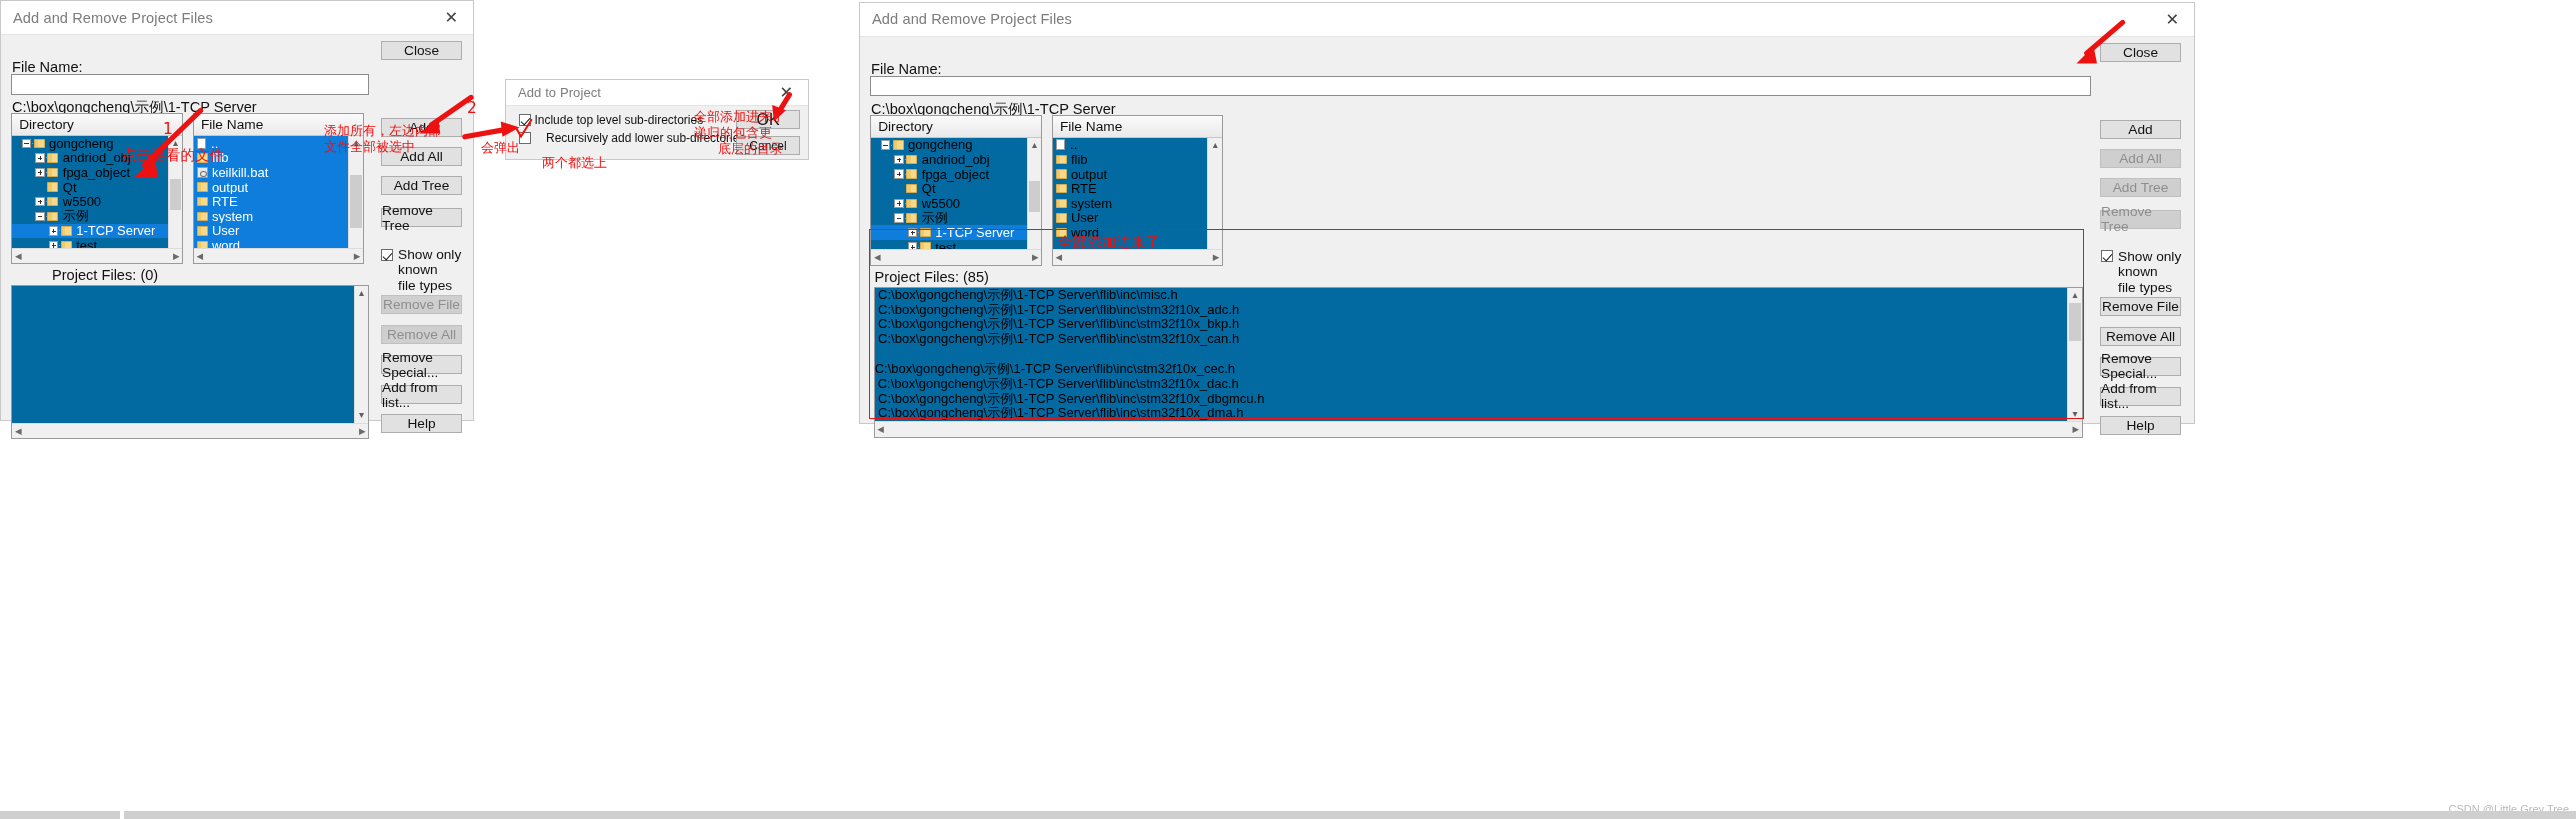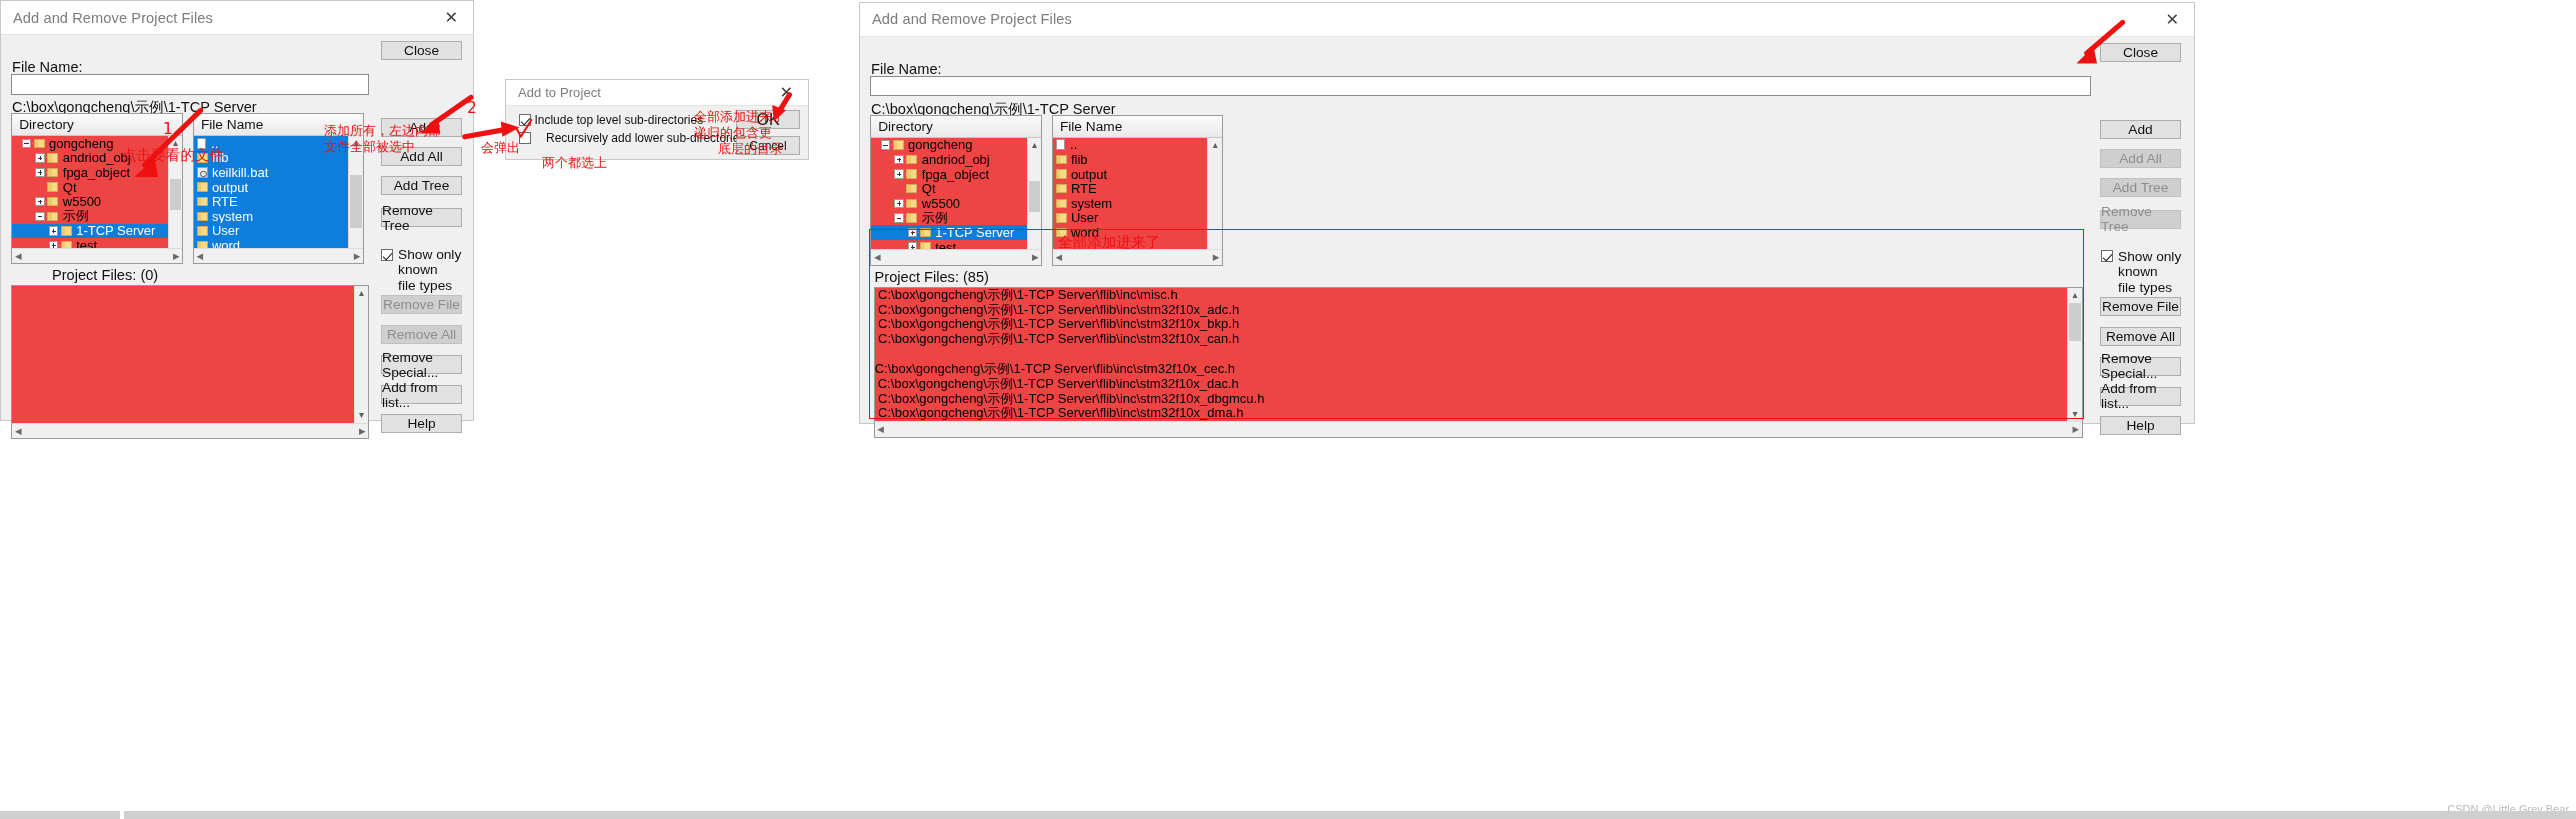--- a/index.html
+++ b/index.html
@@ -31,21 +31,21 @@
   .pathline{font-size:14.6px;color:#111;position:absolute;white-space:nowrap;}
 
   
   .pane{position:absolute;border:0.9px solid #9a9a9a;background:#ffffff;box-sizing:border-box;}
   .pane-head{
     height:22px;background:linear-gradient(#fbfbfb,#e9e9e9);
     border-bottom:0.9px solid #c6c6c6;box-sizing:border-box;
     display:flex;align-items:center;padding-left:6.9px;
     font-size:13.7px;color:#111;
   }
-  .pane-body{position:absolute;left:0;right:0;top:22px;bottom:15.4px;overflow:hidden;background:#ef4444;}
+  .pane-body{position:absolute;left:0;right:0;top:22px;bottom:15.4px;overflow:hidden;background:#0369a1;}
   .pane-inner{position:absolute;left:0;top:0;right:14.6px;bottom:0;overflow:hidden;}
 
   .row{height:14.6px;display:flex;align-items:center;font-size:13px;color:#000;white-space:nowrap;}
   .row.sel{background:#0f7ddb;color:#ffffff;}
 
   
   .tnode{position:relative;display:flex;align-items:center;height:14.6px;font-size:13px;white-space:nowrap;}
   .twig{width:14.6px;height:14.6px;flex:0 0 14.6px;position:relative;}
   .pm{
     position:absolute;left:2.6px;top:2.6px;width:9.4px;height:9.4px;border:0.9px solid #9a9a9a;background:#fff;
@@ -525,19 +525,19 @@
   <div class="anno" style="left:718px;top:140px;font-size:13px;">底层的目录</div>
   <div class="anno" style="left:542px;top:154px;font-size:13px;">两个都选上</div>
 
   <div class="anno" style="left:1058px;top:233px;font-size:14.6px;">全部添加进来了</div>
 
   <svg class="arrow" style="left:2066px;top:19px;width:62px;height:53px;" viewBox="0 0 72 62" width="62" height="53">
     <line x1="66" y1="4" x2="24" y2="40" stroke="#ee1111" stroke-width="6" stroke-linecap="round"></line>
     <polygon points="12,52 32,32 36,52" fill="#ee1111"></polygon>
   </svg>
 
-  <div class="watermark" style="right:6.9px;bottom:5.1px;">CSDN @Little Grey Bear</div>
+  <div class="watermark" style="right:6.9px;bottom:5.1px;">CSDN @Little Grey Tree</div>
 
   <div class="bottomstrip" style="left:0;width:120px;"></div>
   <div class="bottomstrip" style="left:124px;width:2452px;"></div>
 
 </div>
 
 
 </body></html>

